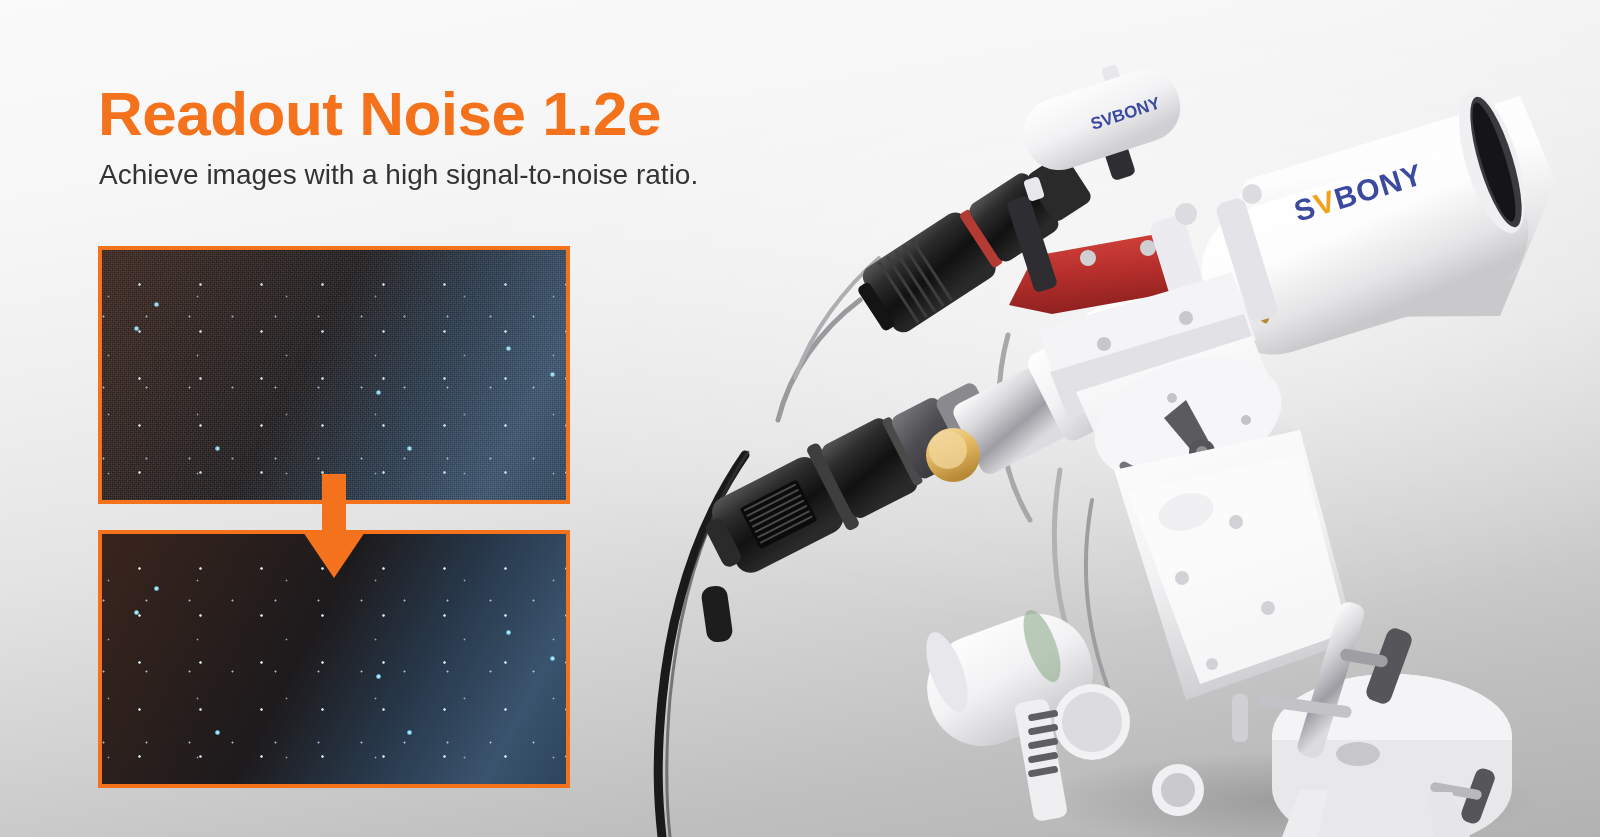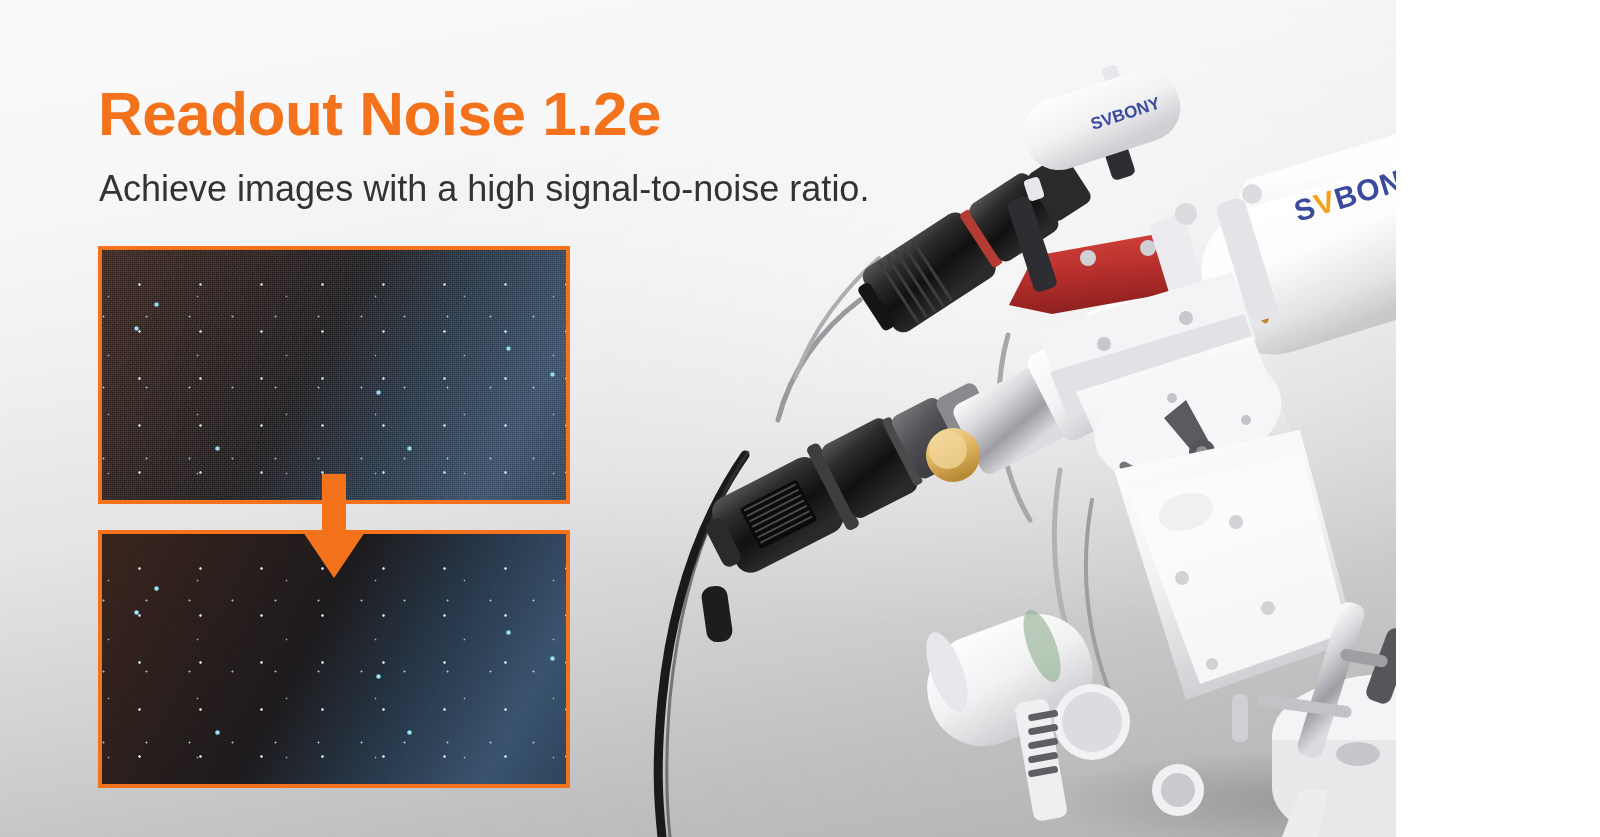--- a/index.html
+++ b/index.html
@@ -6,21 +6,21 @@
     margin: 0;
     padding: 0;
     background: #ffffff;
   }
   body {
     font-family: "Liberation Sans", sans-serif;
   }
 
   #stage {
     position: relative;
-    width: 1396px;
+    width: 1600px;
     height: 837px;
     overflow: hidden;
     background: linear-gradient(170deg,
         #fafafa 0%,
         #f7f7f7 18%,
         #f0f0f0 34%,
         #e4e4e4 52%,
         #d2d2d2 68%,
         #bfbfbf 84%,
         #b2b2b2 100%);
@@ -45,22 +45,22 @@
     font-size: 62px;
     font-weight: bold;
     letter-spacing: -0.5px;
     color: #f4721b;
     white-space: nowrap;
     z-index: 6;
   }
   .subhead {
     position: absolute;
     left: 99px;
-    top: 168px;
-    font-size: 36px;
+    top: 159px;
+    font-size: 28px;
     font-weight: 400;
     color: #333333;
     white-space: nowrap;
     z-index: 6;
   }
 
   
   .panel {
     position: absolute;
     left: 98px;

